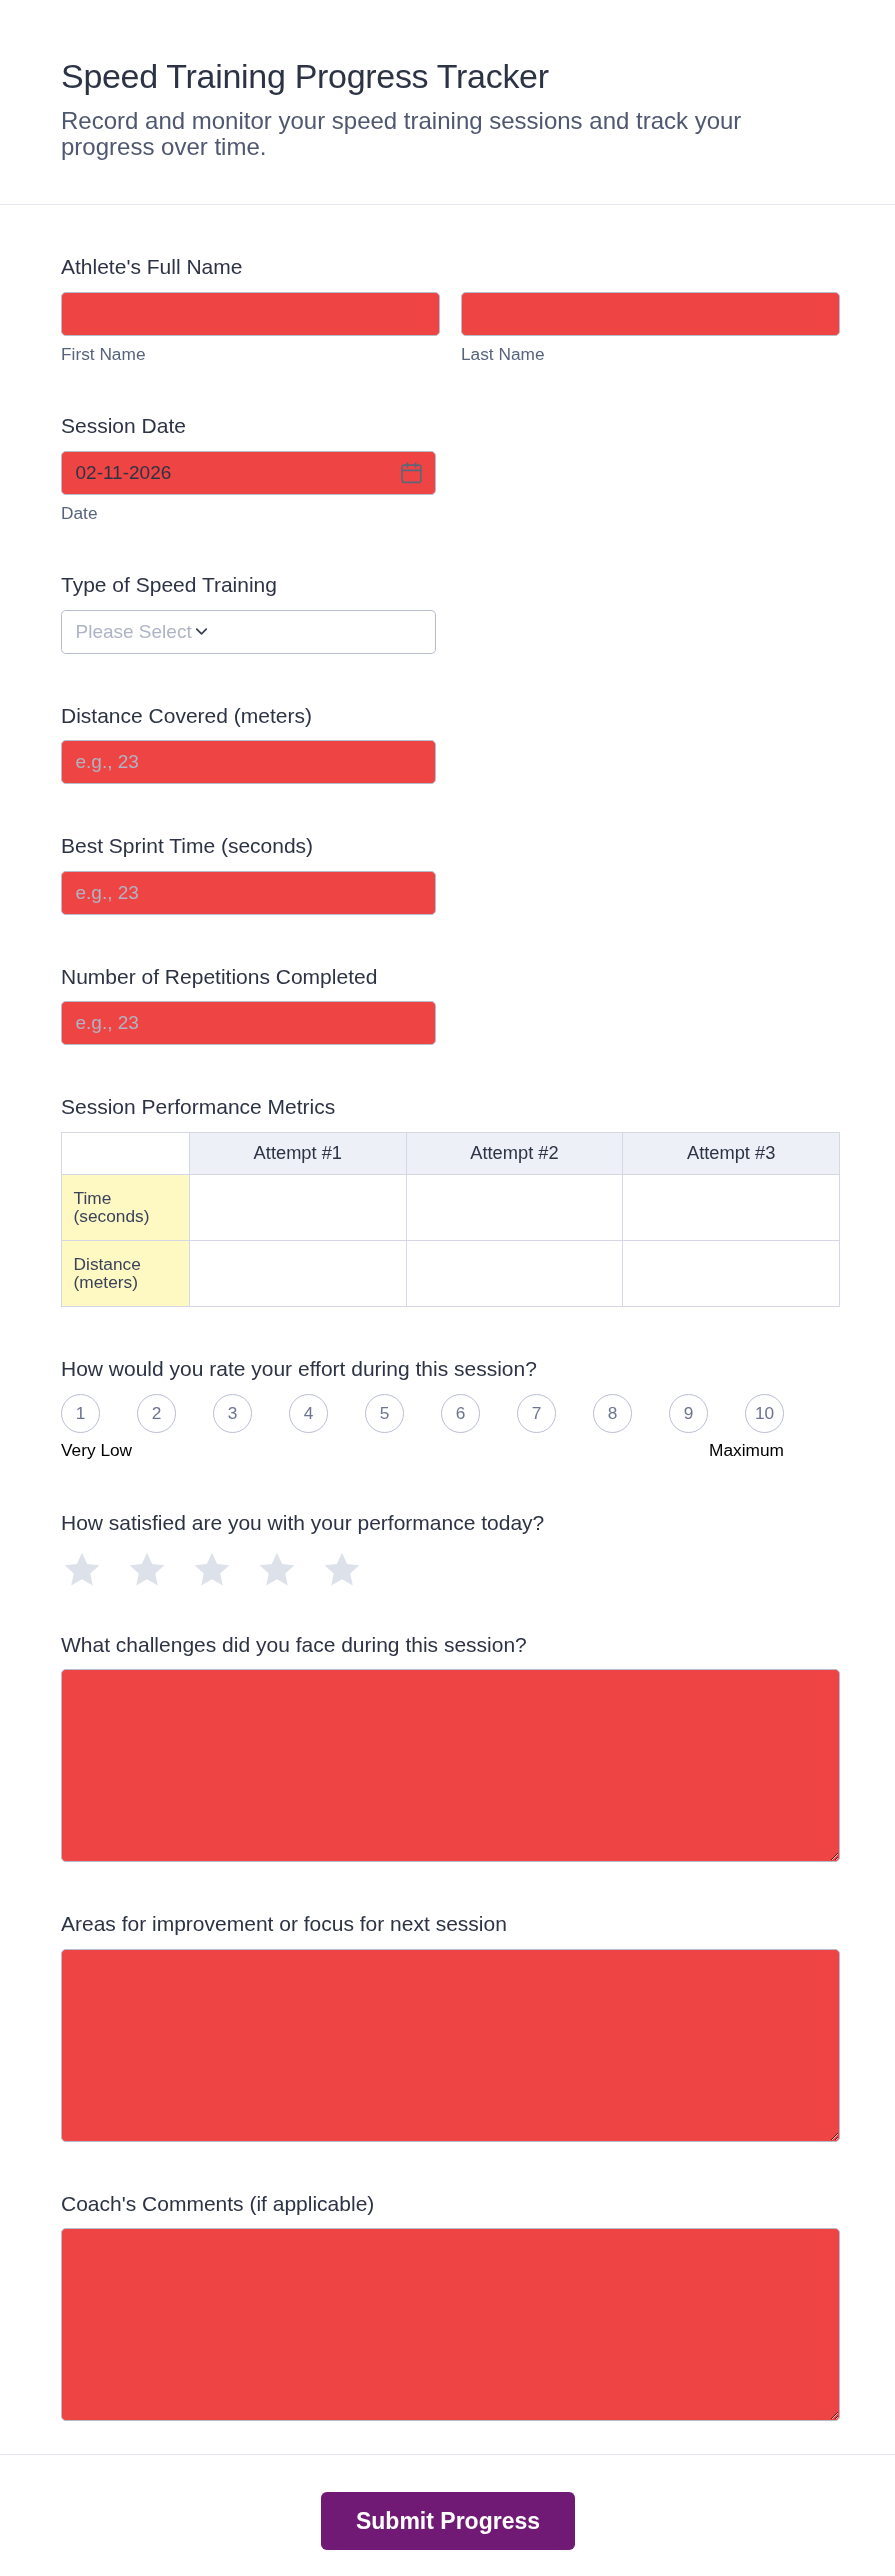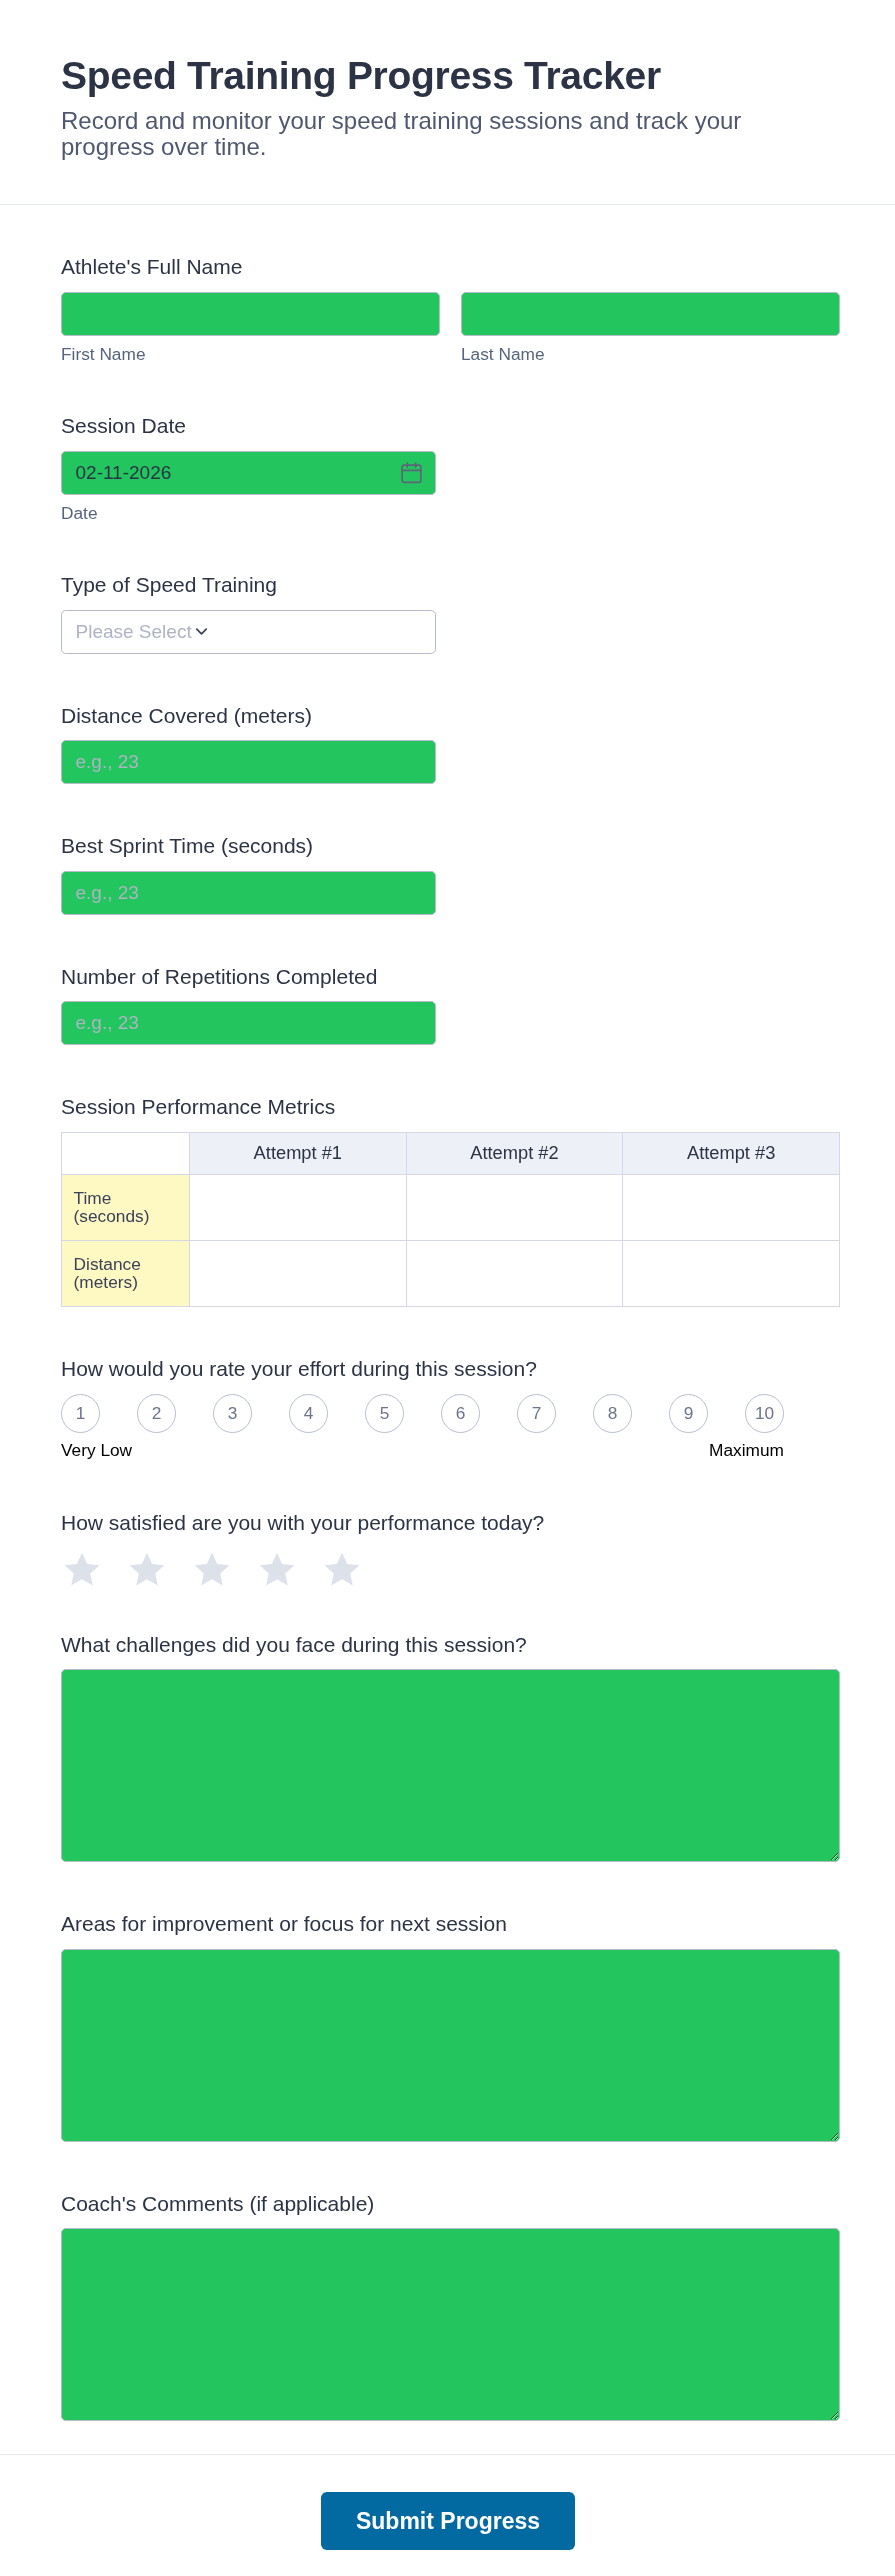--- a/index.html
+++ b/index.html
@@ -8,33 +8,33 @@
     width: 896px;
     min-height: 2576px;
     background: #ffffff;
     font-family: "Liberation Sans", "DejaVu Sans", sans-serif;
     color: #2c3345;
   }
   .page { width: 896px; background: #fff; }
 
   
   .form-header { padding: 54px 61px 44px 61px; border-bottom: 1px solid #e5e7ee; }
-  .form-title { margin: 0 0 9.6px 0; font-size: 39px; line-height: 44px; font-weight: 700; color: #2c3345; letter-spacing: -0.3px; }
+  .form-title { margin: 0 0 9.6px 0; font-size: 34px; line-height: 44px; font-weight: 400; color: #2c3345; letter-spacing: -0.3px; }
   .form-subtitle { margin: 0; font-size: 24px; line-height: 26px; color: #4f5870; }
 
   
   .form-body { padding: 50px 56px 0 61px; }
   .field { margin-bottom: 50px; }
   .q-label { display: block; font-size: 21px; line-height: 24px; font-weight: 500; color: #2c3345; margin-bottom: 12.5px; }
   .sublabel { font-size: 17.3px; line-height: 20px; color: #57647e; margin-top: 8.7px; }
 
   .text-input, .textarea {
     border: 1px solid #b6bcc9;
     border-radius: 4.8px;
-    background: #22c55e;
+    background: #ef4444;
     font-family: inherit;
     font-size: 19px;
     color: #2c3345;
     outline: none;
   }
   .text-input { height: 44px; padding: 0 13.5px; width: 100%; }
   .text-input::placeholder, .textarea::placeholder { color: #aeb4c3; }
 
   .name-row { display: flex; gap: 21px; margin-top: 13px; }
   .name-col { flex: 1; }
@@ -78,21 +78,21 @@
   .field-stars { margin-bottom: 42px; }
   .field-stars .q-label { margin-bottom: 13.5px; }
 
   
   .textarea { width: 100%; height: 193px; padding: 11.6px 13.5px; resize: vertical; display: block; }
 
   
   .field-last { margin-bottom: 33px; }
   .form-footer { border-top: 1px solid #e5e7ee; padding: 37px 0 46px 0; display: flex; justify-content: center; }
   .submit-btn {
-    background: #0369a1; color: #ffffff; border: none; border-radius: 5.8px;
+    background: #701a75; color: #ffffff; border: none; border-radius: 5.8px;
     height: 58px; padding: 0 35px; font-size: 23px; font-weight: 600;
     font-family: inherit; cursor: pointer;
   }
 </style>
 </head>
 <body>
 
 <div class="page">
 
   <header class="form-header">

